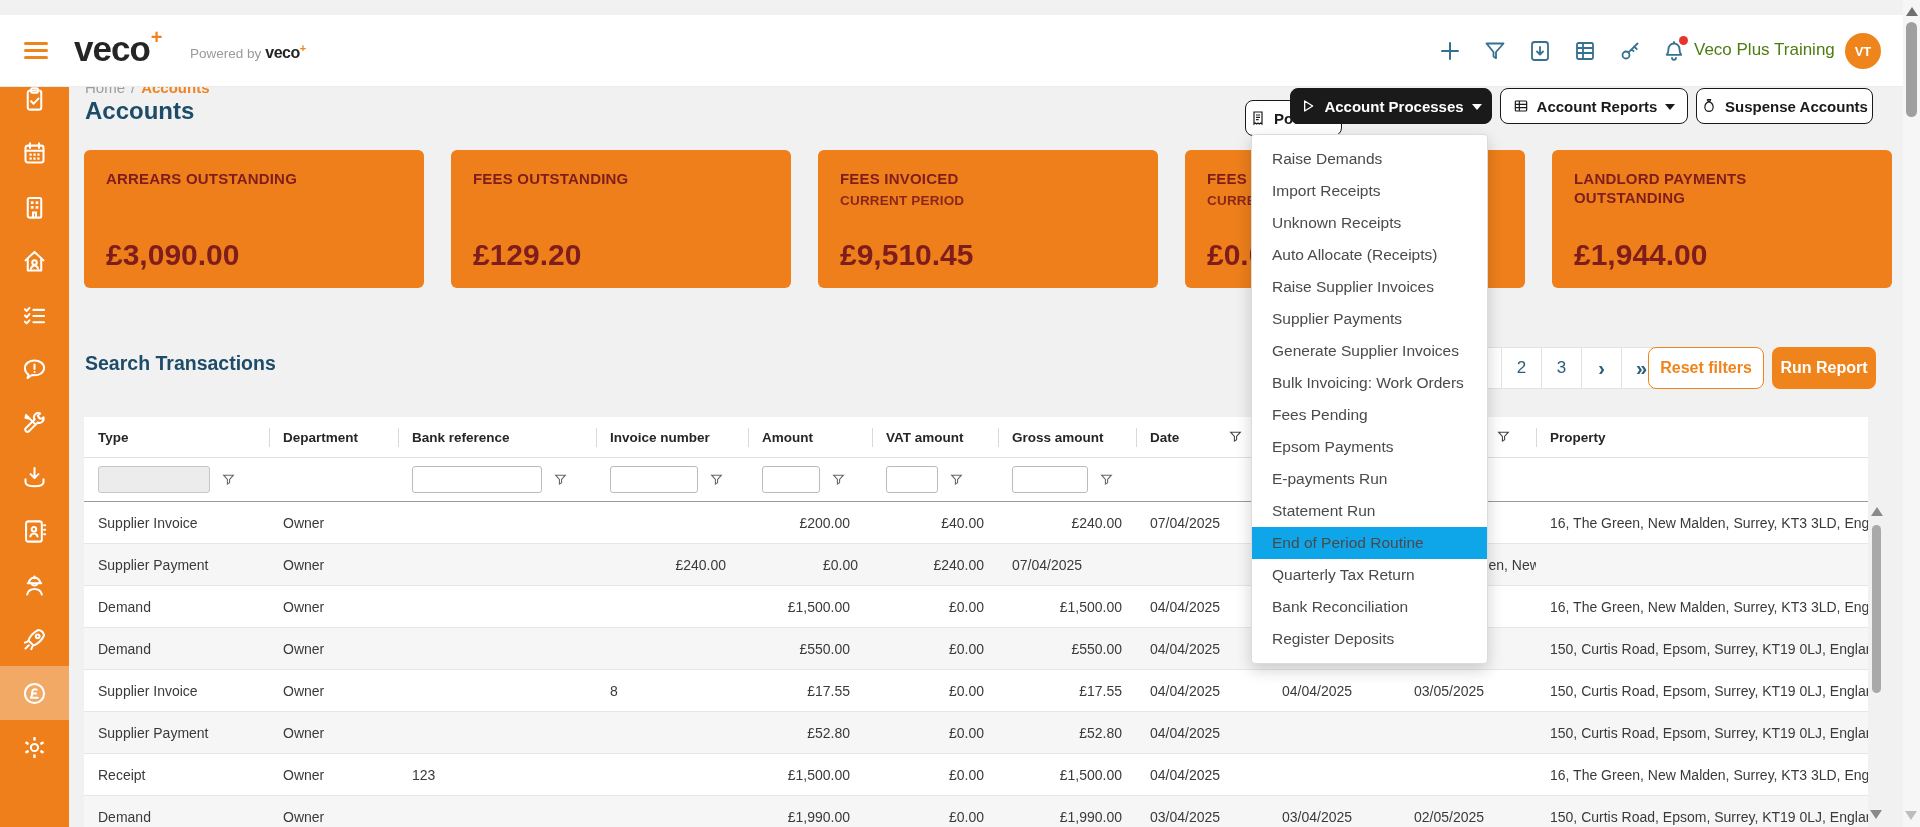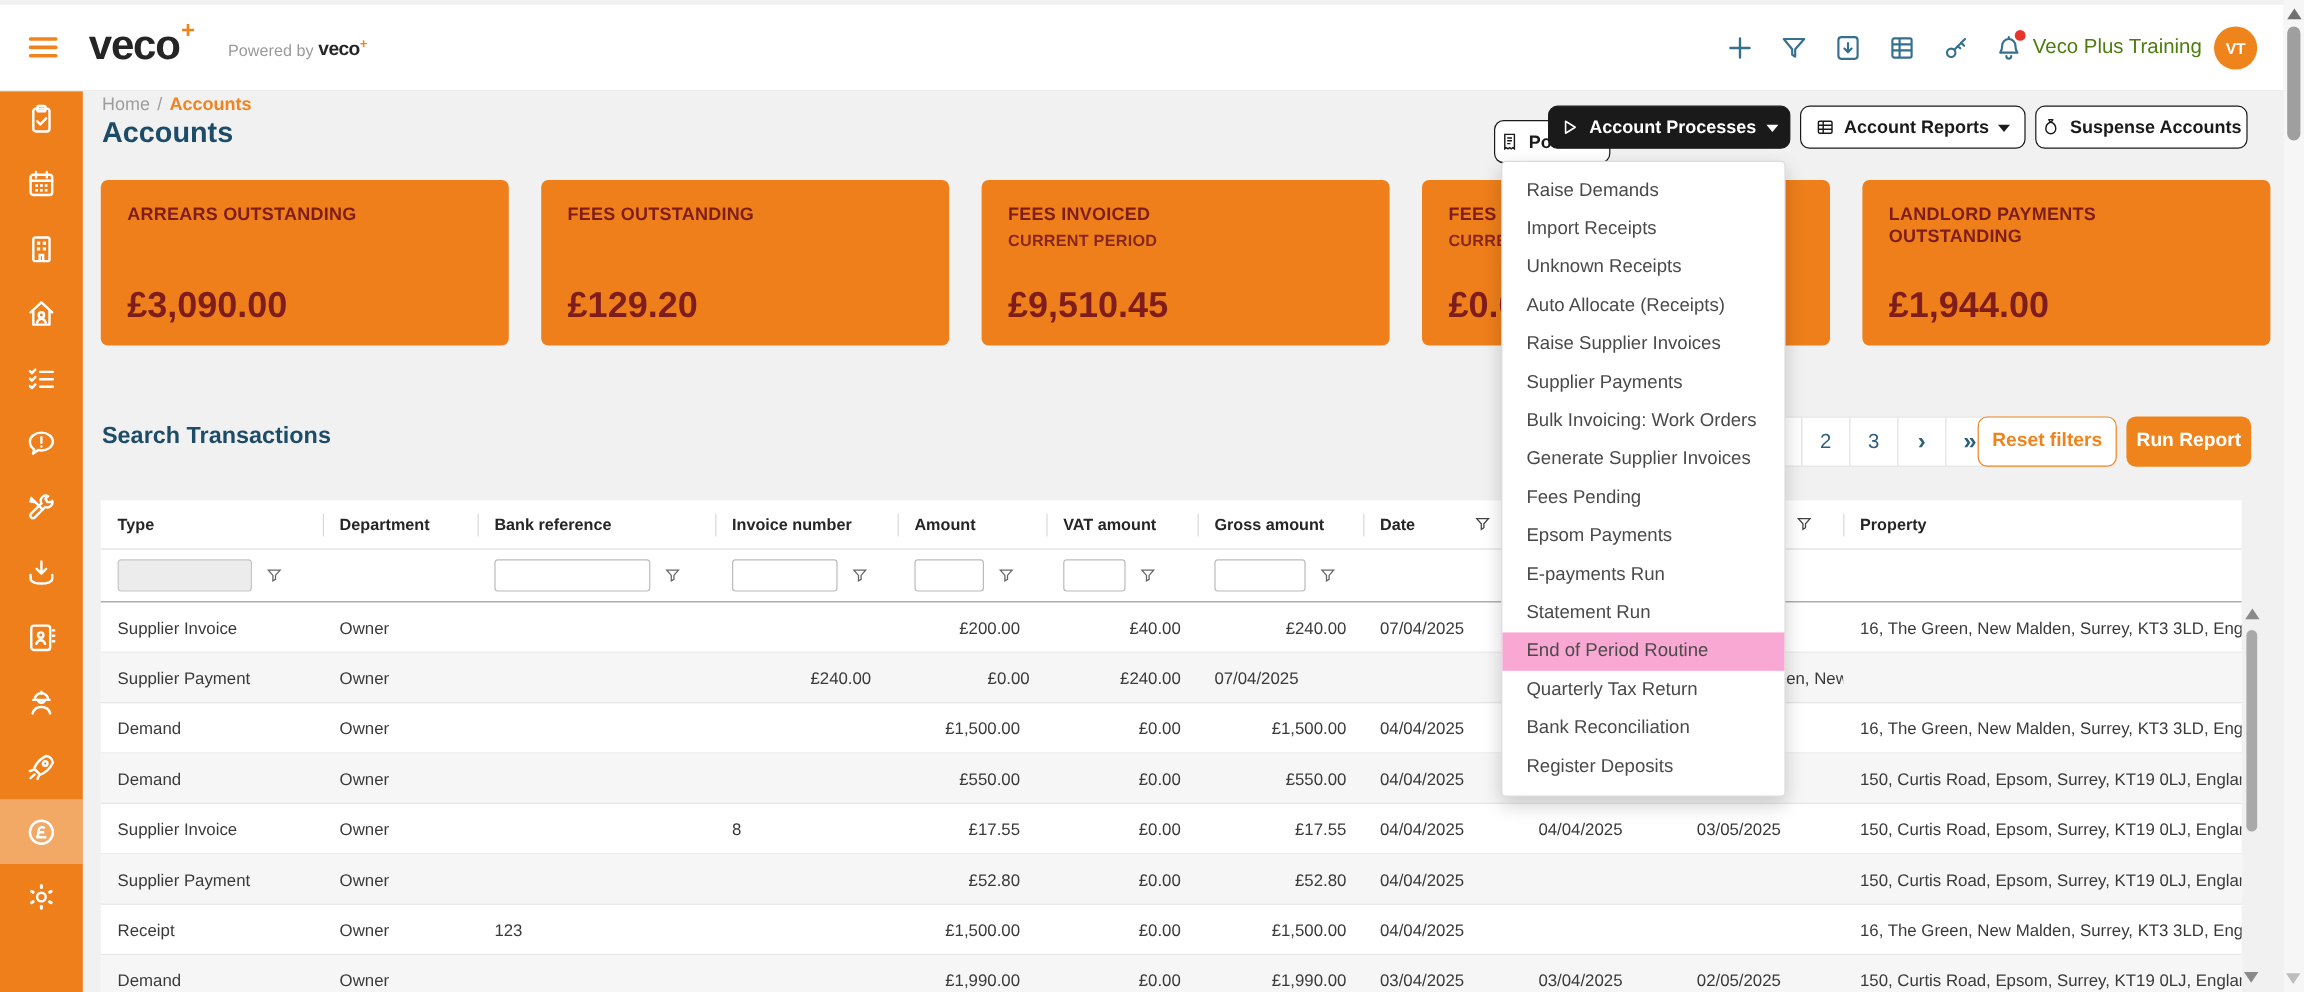--- a/index.html
+++ b/index.html
@@ -1,20 +1,20 @@
 <!DOCTYPE html>
 <html><head>
 <meta charset="utf-8">
 <style>
   * { margin:0; padding:0; box-sizing:border-box; }
   html,body { width:1920px; height:827px; overflow:hidden; background:#f1f1f2;
     font-family:"Liberation Sans", sans-serif; }
 
   
-  .topbar { position:absolute; left:0; top:4px; width:1903px; height:72px; background:#ffffff;
+  .topbar { position:absolute; left:0; top:15px; width:1903px; height:72px; background:#ffffff;
     border-bottom:1px solid #ececec; z-index:30; }
   .hamburger { position:absolute; left:24px; top:27px; width:24px; height:18px; cursor:pointer; }
   .hamburger span { display:block; height:3px; margin-bottom:4px; background:#f0841c; border-radius:2px; }
   .logo { position:absolute; left:74px; top:14px; font-size:35px; font-weight:800; color:#252525; letter-spacing:-1px; }
   .logo sup { color:#f0841c; font-size:20px; font-weight:800; position:relative; top:-4px; left:1px; }
   .powered { position:absolute; left:190px; top:27px; font-size:13.5px; color:#9a9a9a; }
   .powered b { color:#252525; font-size:16px; font-weight:800; letter-spacing:-0.5px; margin-left:4px; }
   .powered b sup { color:#f0841c; font-size:11px; font-weight:800; }
   .topicon { position:absolute; top:24px; width:24px; height:24px; color:#35708e; cursor:pointer; }
   .topicon svg { width:24px; height:24px; }
@@ -46,21 +46,21 @@
   .kpi-row { position:absolute; left:84px; top:150px; display:flex; gap:27px; z-index:5; }
   .kpi-card { width:340px; height:138px; background:#ee7f1b; border-radius:6px; padding:20px 22px; position:relative; color:#7f1d1d; }
   .kpi-title { font-size:15px; font-weight:700; letter-spacing:0.2px; max-width:240px; line-height:1.25; }
   .kpi-subtitle { font-size:13.5px; font-weight:700; opacity:0.9; margin-top:4px; letter-spacing:0.2px; }
   .kpi-value { position:absolute; left:22px; bottom:16px; font-size:30px; font-weight:800;text-align:right; }
 
   
   .menu { position:absolute; left:1251px; top:134px; width:237px; background:#fff; border:1px solid #dcdcdc;
     border-radius:4px; box-shadow:0 6px 16px rgba(0,0,0,0.18); padding:8px 0; z-index:60; }
   .menu-item { height:32px; line-height:32px; padding:0 20px; font-size:15.5px; color:#4a4a4a; white-space:nowrap; cursor:pointer; }
-  .menu-item.hl { background:#f9a8d4; }
+  .menu-item.hl { background:#0ea5e9; }
 
   
   .sect-title { position:absolute; left:85px; top:352px; font-size:19.5px; font-weight:800; color:#1d4c68; z-index:5; }
   .pager { position:absolute; left:1462px; top:347px; display:flex; z-index:5; }
   .pg { width:41px; height:42px; background:#fff; border:1px solid #e2e2e2; margin-left:-1px;
     display:flex; align-items:center; justify-content:center; font-size:17px; color:#2c5f7a; cursor:pointer; }
   .pg.active { color:#f0841c; font-weight:700; }
   .pg.nav { font-size:20px; font-weight:700; }
   .btn-reset { position:absolute; left:1648px; top:347px; width:116px; height:42px; background:#fff; border:1.5px solid #f0841c;
     border-radius:8px; color:#f0841c; font-size:16px; font-weight:800; display:flex; align-items:center; justify-content:center; cursor:pointer; z-index:5; }
@@ -528,22 +528,22 @@
   <div class="tri-down"></div>
 </div>
 
 <div class="menu">
     <div class="menu-item">Raise Demands</div>
     <div class="menu-item">Import Receipts</div>
     <div class="menu-item">Unknown Receipts</div>
     <div class="menu-item">Auto Allocate (Receipts)</div>
     <div class="menu-item">Raise Supplier Invoices</div>
     <div class="menu-item">Supplier Payments</div>
+    <div class="menu-item">Generate Supplier Invoices</div>
     <div class="menu-item">Bulk Invoicing: Work Orders</div>
-    <div class="menu-item">Generate Supplier Invoices</div>
     <div class="menu-item">Fees Pending</div>
     <div class="menu-item">Epsom Payments</div>
     <div class="menu-item">E-payments Run</div>
     <div class="menu-item">Statement Run</div>
     <div class="menu-item hl">End of Period Routine</div>
     <div class="menu-item">Quarterly Tax Return</div>
     <div class="menu-item">Bank Reconciliation</div>
     <div class="menu-item">Register Deposits</div>
   </div>
 

